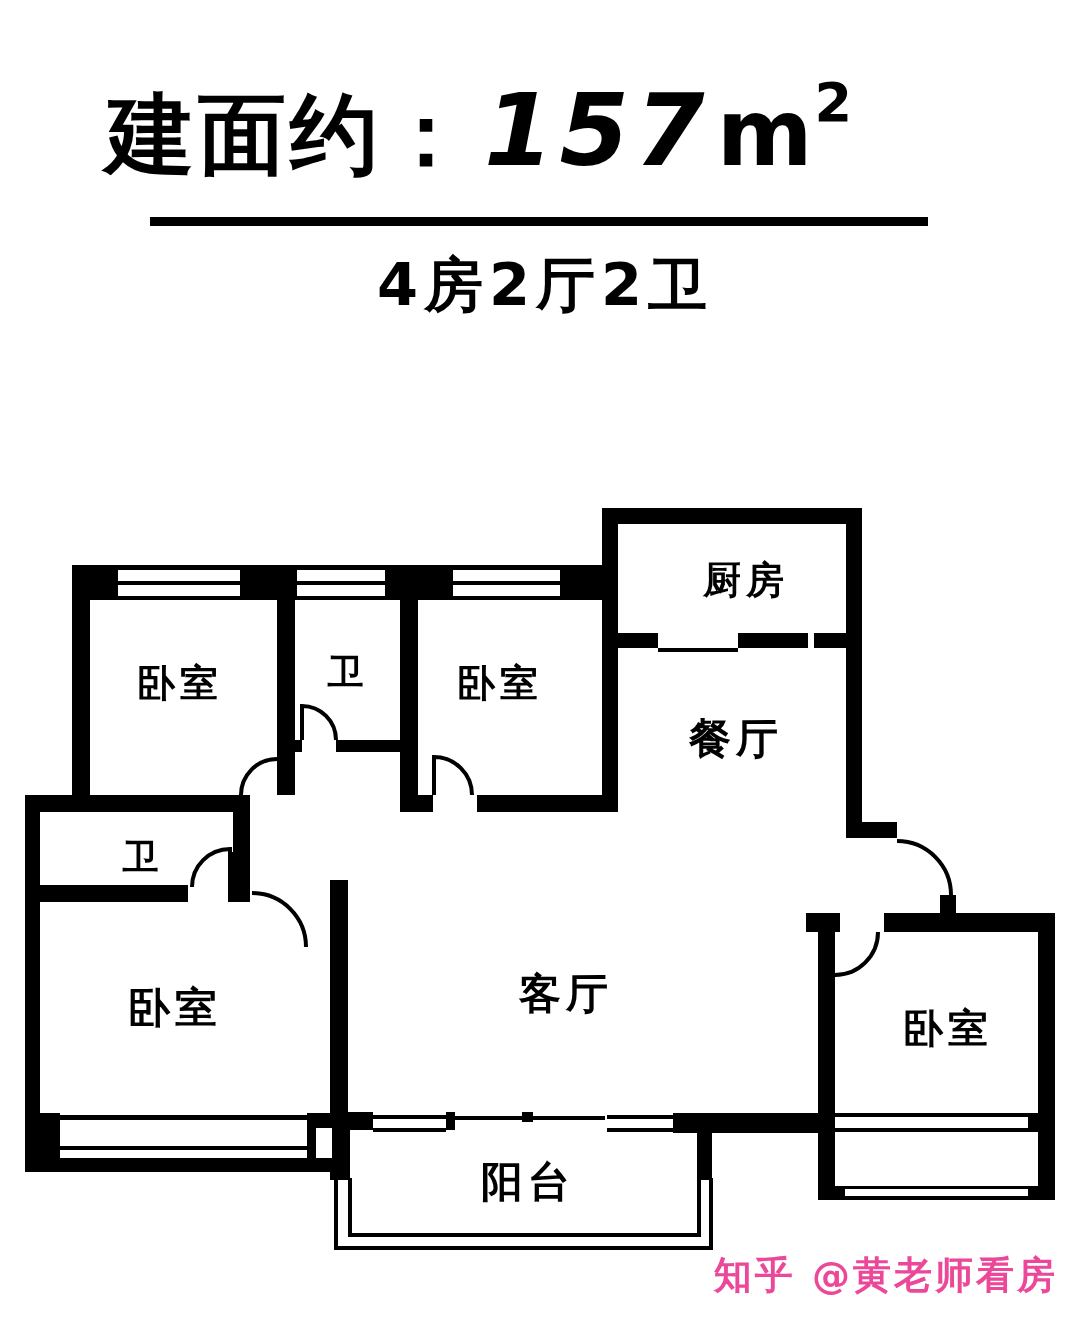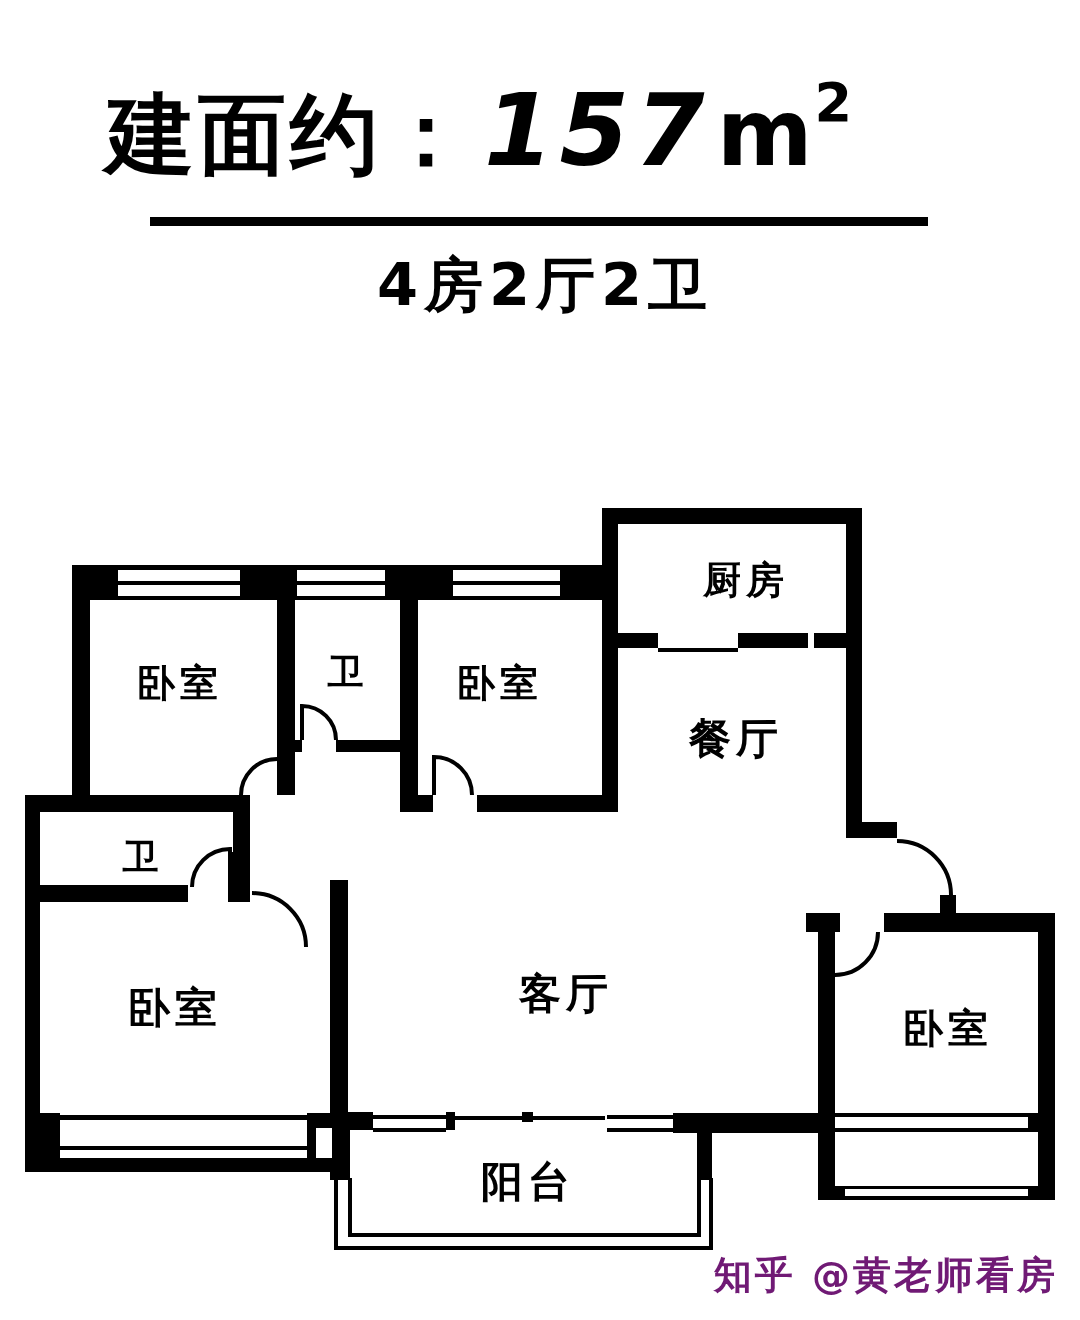--- a/index.html
+++ b/index.html
@@ -24,21 +24,21 @@
   }
   .plan{position:absolute;left:0;top:0;}
   .walls{shape-rendering:crispEdges;}
   .room-label{
     font-family:"DejaVu Sans","Liberation Sans",sans-serif;
     font-weight:700;fill:#000;text-anchor:middle;letter-spacing:5px;
   }
   .watermark{
     position:absolute;top:1250px;right:22px;
     font-size:38px;font-weight:700;letter-spacing:3px;
-    color:#701a75;text-shadow:1px 1px 0 #ffffff;
+    color:#ec4899;text-shadow:1px 1px 0 #ffffff;
     white-space:nowrap;
   }
 </style>
 </head>
 <body>
 
 <div class="header">
   <div class="area-line">
     <span class="area-prefix">建面约：</span>
       <span class="area-value">157</span>

